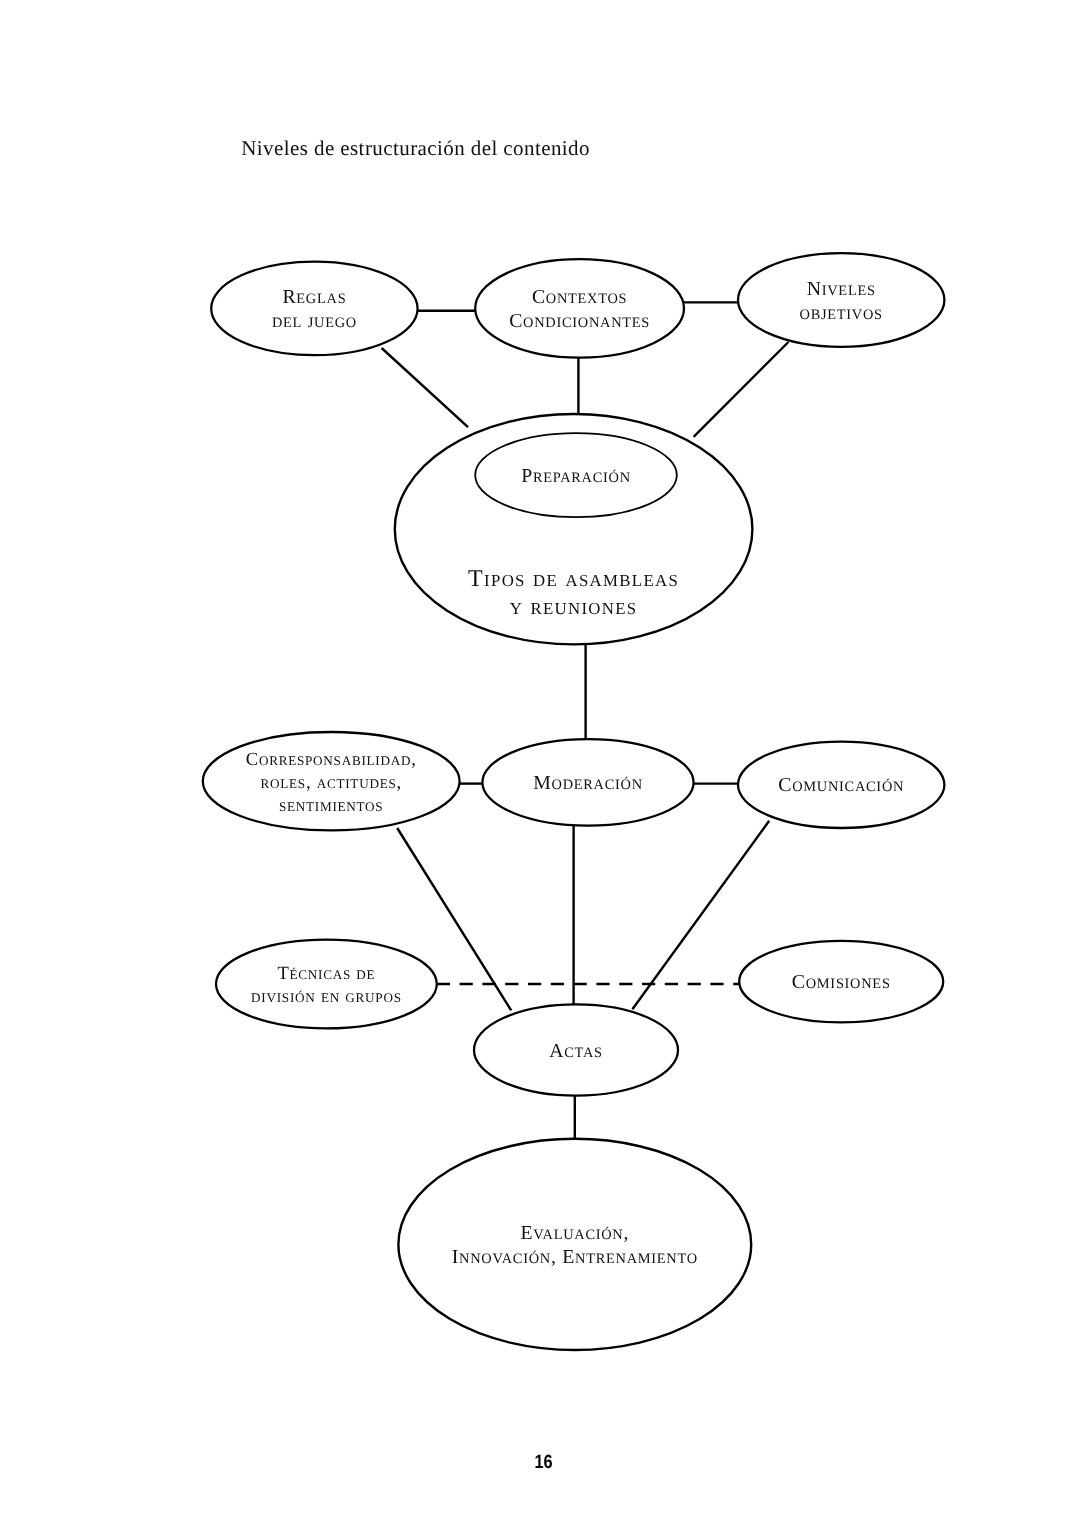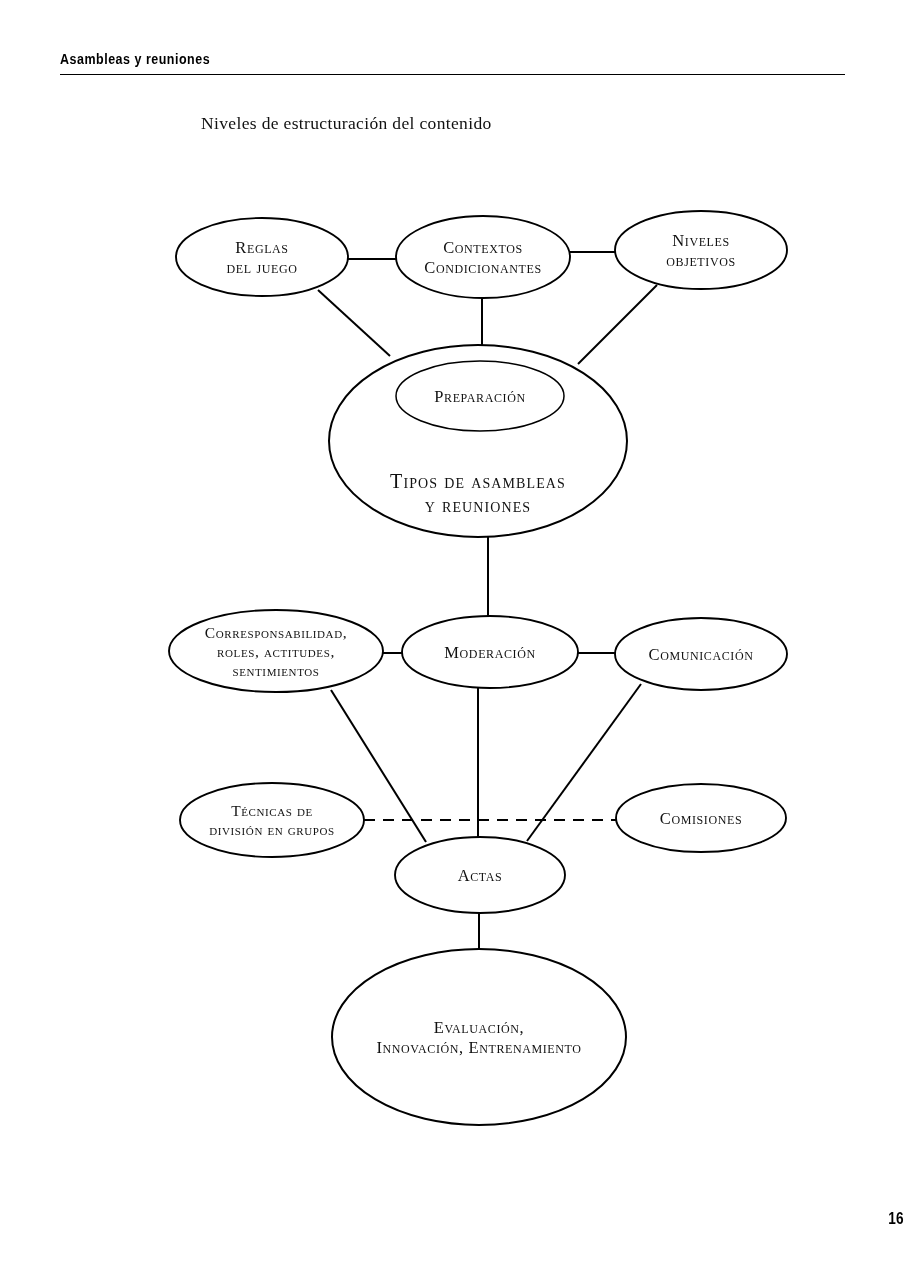--- a/index.html
+++ b/index.html
@@ -108,40 +108,36 @@
   .sz-sm   { font-size: 15.5px; }
   .sz-md   { font-size: 16.5px; }
   .sz-lg   { font-size: 20px; letter-spacing: 1.1px; }
 
   
   .folio {
     position: absolute;
     left: 0;
     top: 1210px;
     width: 905px;
-    text-align: right;
+    text-align: center;
     font-family: "Liberation Sans", sans-serif;
     font-weight: bold;
     font-size: 16px;
     color: #000;
   }
   .folio span {
     display: inline-block;
     transform: scaleX(0.85);
   }
 </style>
 </head>
 <body>
 
 <div id="page">
 
-  <div class="running-head">
-    <span class="running-head-text">Asambleas y reuniones</span>
-    <div class="running-head-rule"></div>
-  </div>
 
   <div class="figure-title">Niveles de estructuración del contenido</div>
 
   <svg id="diagram-svg" viewBox="0 0 905 1280">
     <g id="edges-layer">
         <line x1="348" y1="259" x2="397" y2="259" class="edge-line"></line>
         <line x1="570" y1="252" x2="616" y2="252" class="edge-line"></line>
         <line x1="318" y1="290" x2="390" y2="356" class="edge-line"></line>
         <line x1="482" y1="298" x2="482" y2="346" class="edge-line"></line>
         <line x1="657" y1="285" x2="578" y2="364" class="edge-line"></line>

